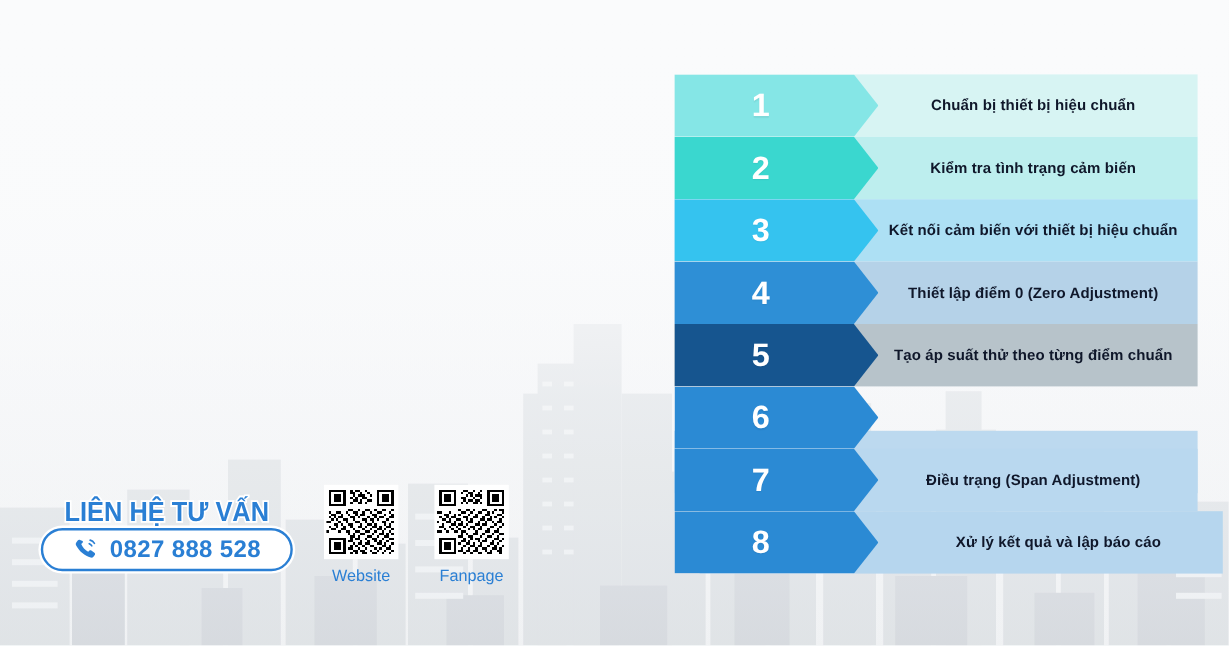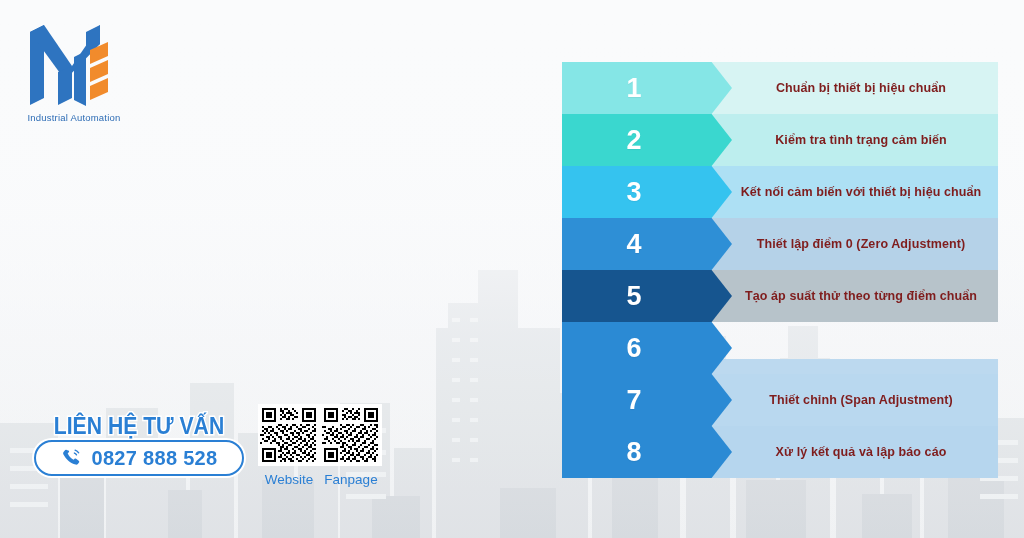--- a/index.html
+++ b/index.html
@@ -47,36 +47,36 @@
   }
   .phone-pill{
     margin-top:0;display:flex;align-items:center;justify-content:center;gap:9px;
     height:32px;background:#ffffff;border:2.5px solid #2a7fd4;border-radius:20px;
     box-shadow:0 0 0 2px #ffffff;
   }
   .phone-num{font-size:20px;font-weight:bold;color:#2a7fd4;letter-spacing:.3px;}
   .phone-ic{width:22px;height:22px;display:block;}
 
   
-  .qrs{position:absolute;left:258px;top:404px;display:flex;justify-content:space-between;}
+  .qrs{position:absolute;left:270px;top:404px;display:flex;gap:30px;justify-content:space-between;}
   .qr-item{text-align:center;}
   .qr-box{width:62px;height:62px;background:#fff;padding:2px;box-sizing:border-box;}
   .qr-box svg{display:block;width:100%;height:100%;}
   .qr-label{margin-top:6px;font-size:13.5px;color:#2a7fd4;}
 
   
   .steps{position:absolute;left:562px;top:62px;width:436px;height:416px;}
   .step{position:relative;height:52px;display:block;}
   .step .right{
     position:absolute;left:0;top:0;width:436px;height:52px;
     display:flex;align-items:center;justify-content:center;
     box-sizing:border-box;padding-left:172px;padding-right:10px;
   }
   .step .label{
-    font-size:12.5px;font-weight:bold;color:#7f1d1d;text-align:center;
+    font-size:12.5px;font-weight:bold;color:#0f172a;text-align:center;
     line-height:15px;letter-spacing:.1px;
   }
   .step .arrow{
     position:absolute;left:0;top:0;width:170px;height:52px;
     display:flex;align-items:center;justify-content:center;
     clip-path:polygon(0 0, 88% 0, 100% 50%, 88% 100%, 0 100%);
   }
   .step .num{font-size:27px;font-weight:bold;color:#ffffff;line-height:27px;
              margin-right:26px;text-shadow:0 1px 1px rgba(0,0,0,.06);}
 </style>
@@ -168,34 +168,20 @@
           <rect x="980" y="286" width="38" height="5"></rect>
         <rect x="346" y="220" width="40" height="5"></rect>
           <rect x="346" y="242" width="40" height="5"></rect>
         <rect x="346" y="264" width="40" height="5"></rect>
           <rect x="346" y="286" width="40" height="5"></rect>
       </g>
     </svg>
   </div>
   <div class="haze"></div>
 
-  <div class="logo">
-    <svg class="logo-mark" viewBox="0 0 84 86">
-      <polygon points="4,12 18,5 18,78 4,85" fill="#2e74c0"></polygon>
-      <polygon points="4,12 18,5 46,46 39,60" fill="#2e74c0"></polygon>
-      <polygon points="39,60 46,46 74,5 74,24" fill="#2e74c0"></polygon>
-      <polygon points="32,52 46,46 46,78 32,85" fill="#2e74c0"></polygon>
-      <polygon points="74,5 74,24 60,31 60,12" fill="#2e74c0"></polygon>
-      <polygon points="60,31 60,86 48,80 48,37" fill="#2e74c0"></polygon>
-      <polygon points="64,30 82,22 82,36 64,44" fill="#f18b2c"></polygon>
-      <polygon points="64,48 82,40 82,54 64,62" fill="#f18b2c"></polygon>
-      <polygon points="64,66 82,58 82,72 64,80" fill="#f18b2c"></polygon>
-    </svg>
-    <div class="logo-tag">Industrial Automation</div>
-  </div>
 
 
   <div class="contact">
     <div class="contact-title">LIÊN HỆ TƯ VẤN</div>
     <div class="phone-pill">
       <svg class="phone-ic" viewBox="0 0 24 24">
         <path d="M6.2 3.2c-.7-.4-1.6-.2-2.1.5L2.8 5.5c-.6.8-.6 1.9-.1 2.8 1.4 2.6 3.3 5 5.6 6.9 2.3 1.9 4.9 3.2 7.6 4 .9.3 1.9 0 2.5-.7l1.2-1.5c.5-.7.4-1.6-.3-2.1l-2.8-2c-.6-.4-1.4-.4-1.9.1l-1 .9c-1.4-.8-2.7-1.8-3.8-3-1.1-1.2-1.9-2.5-2.5-4l1-.8c.6-.5.7-1.3.3-1.9L6.2 3.2z" fill="#2a7fd4"></path>
         <path d="M15.4 3.4c1.6.5 3 1.5 3.9 2.9" fill="none" stroke="#2a7fd4" stroke-width="1.5" stroke-linecap="round"></path>
         <path d="M14.6 6.6c1 .4 1.8 1.1 2.3 2" fill="none" stroke="#2a7fd4" stroke-width="1.5" stroke-linecap="round"></path>
       </svg>
@@ -596,29 +582,29 @@
       <div class="right" style="background: rgb(188, 217, 239); margin-top: 37px;">
         <span class="label">So sánh sai số</span>
       </div>
       <div class="arrow" style="background: rgb(43, 138, 212);">
         <span class="num">6</span>
       </div>
     </div>
 
     <div class="step">
       <div class="right" style="background: rgb(185, 216, 239);">
-        <span class="label">Thiết chỉnh (Span Adjustment)</span>
+        <span class="label">Điều trạng (Span Adjustment)</span>
       </div>
       <div class="arrow" style="background: rgb(43, 138, 212);">
         <span class="num">7</span>
       </div>
     </div>
 
     <div class="step">
-      <div class="right" style="background: rgb(182, 214, 238);">
+      <div class="right" style="background: rgb(182, 214, 238); margin-left: 21px;">
         <span class="label">Xử lý kết quả và lập báo cáo</span>
       </div>
       <div class="arrow" style="background: rgb(43, 138, 212);">
         <span class="num">8</span>
       </div>
     </div>
 
   </div>
 
 </div>

